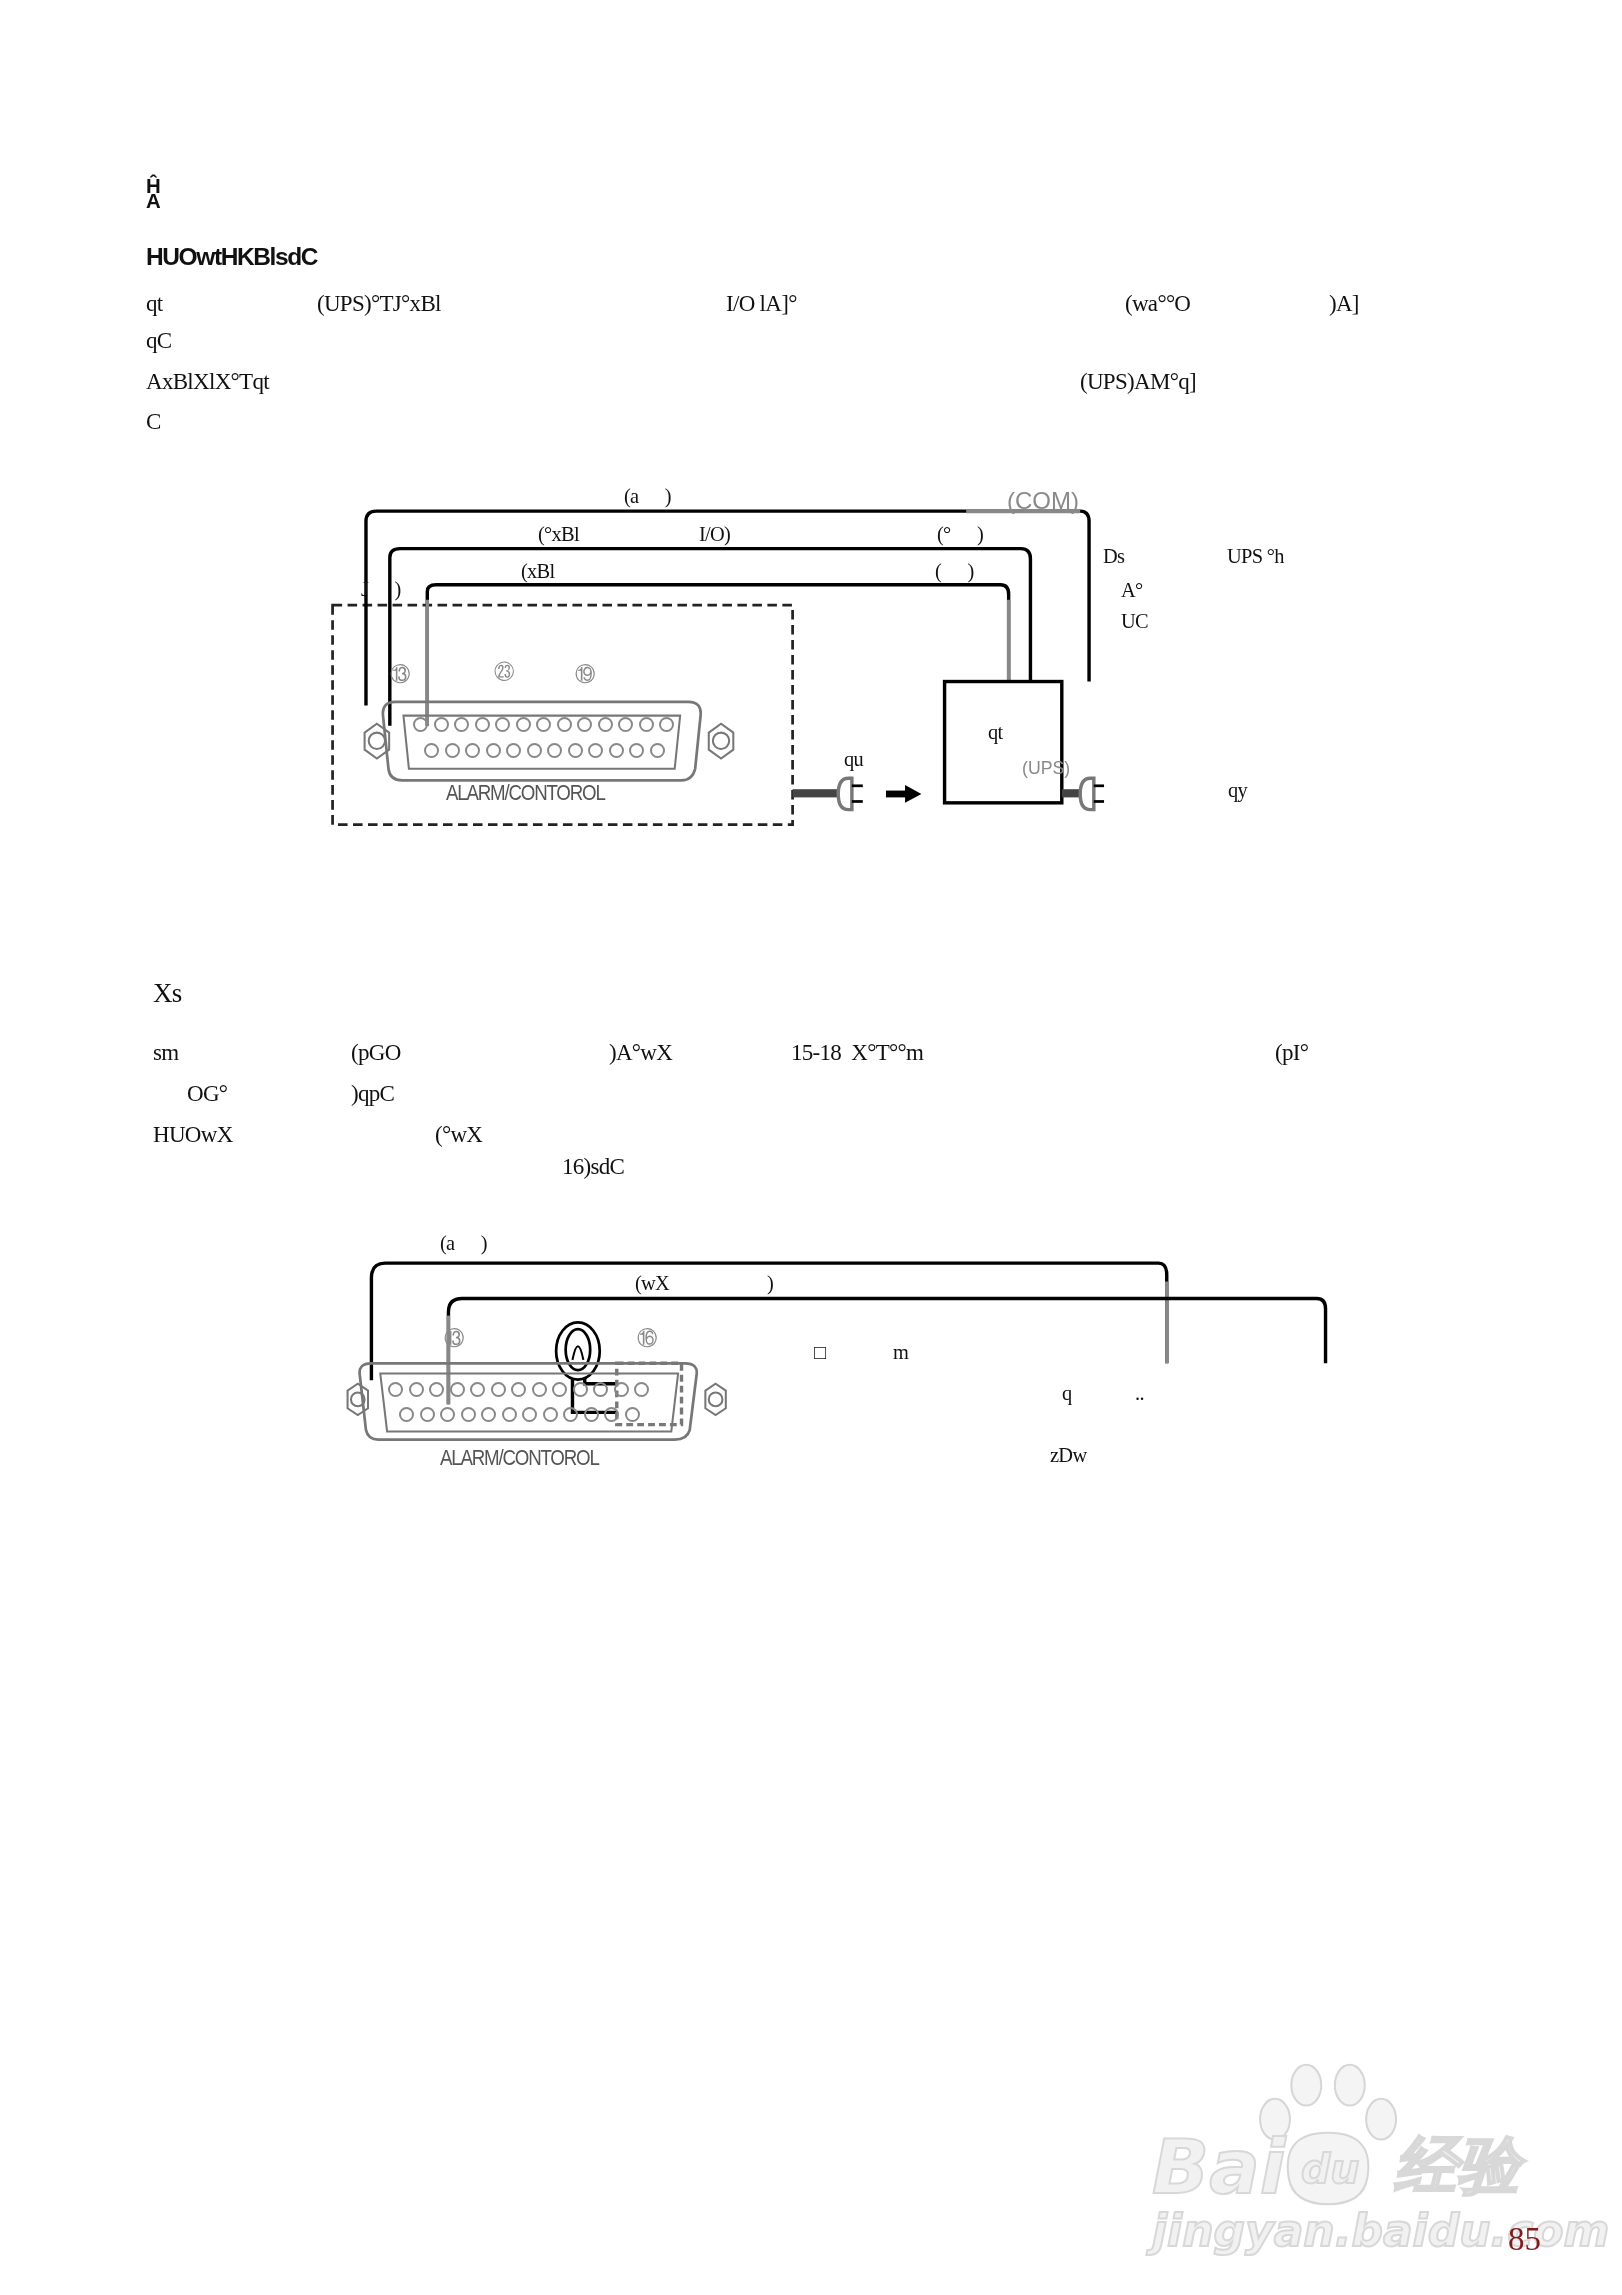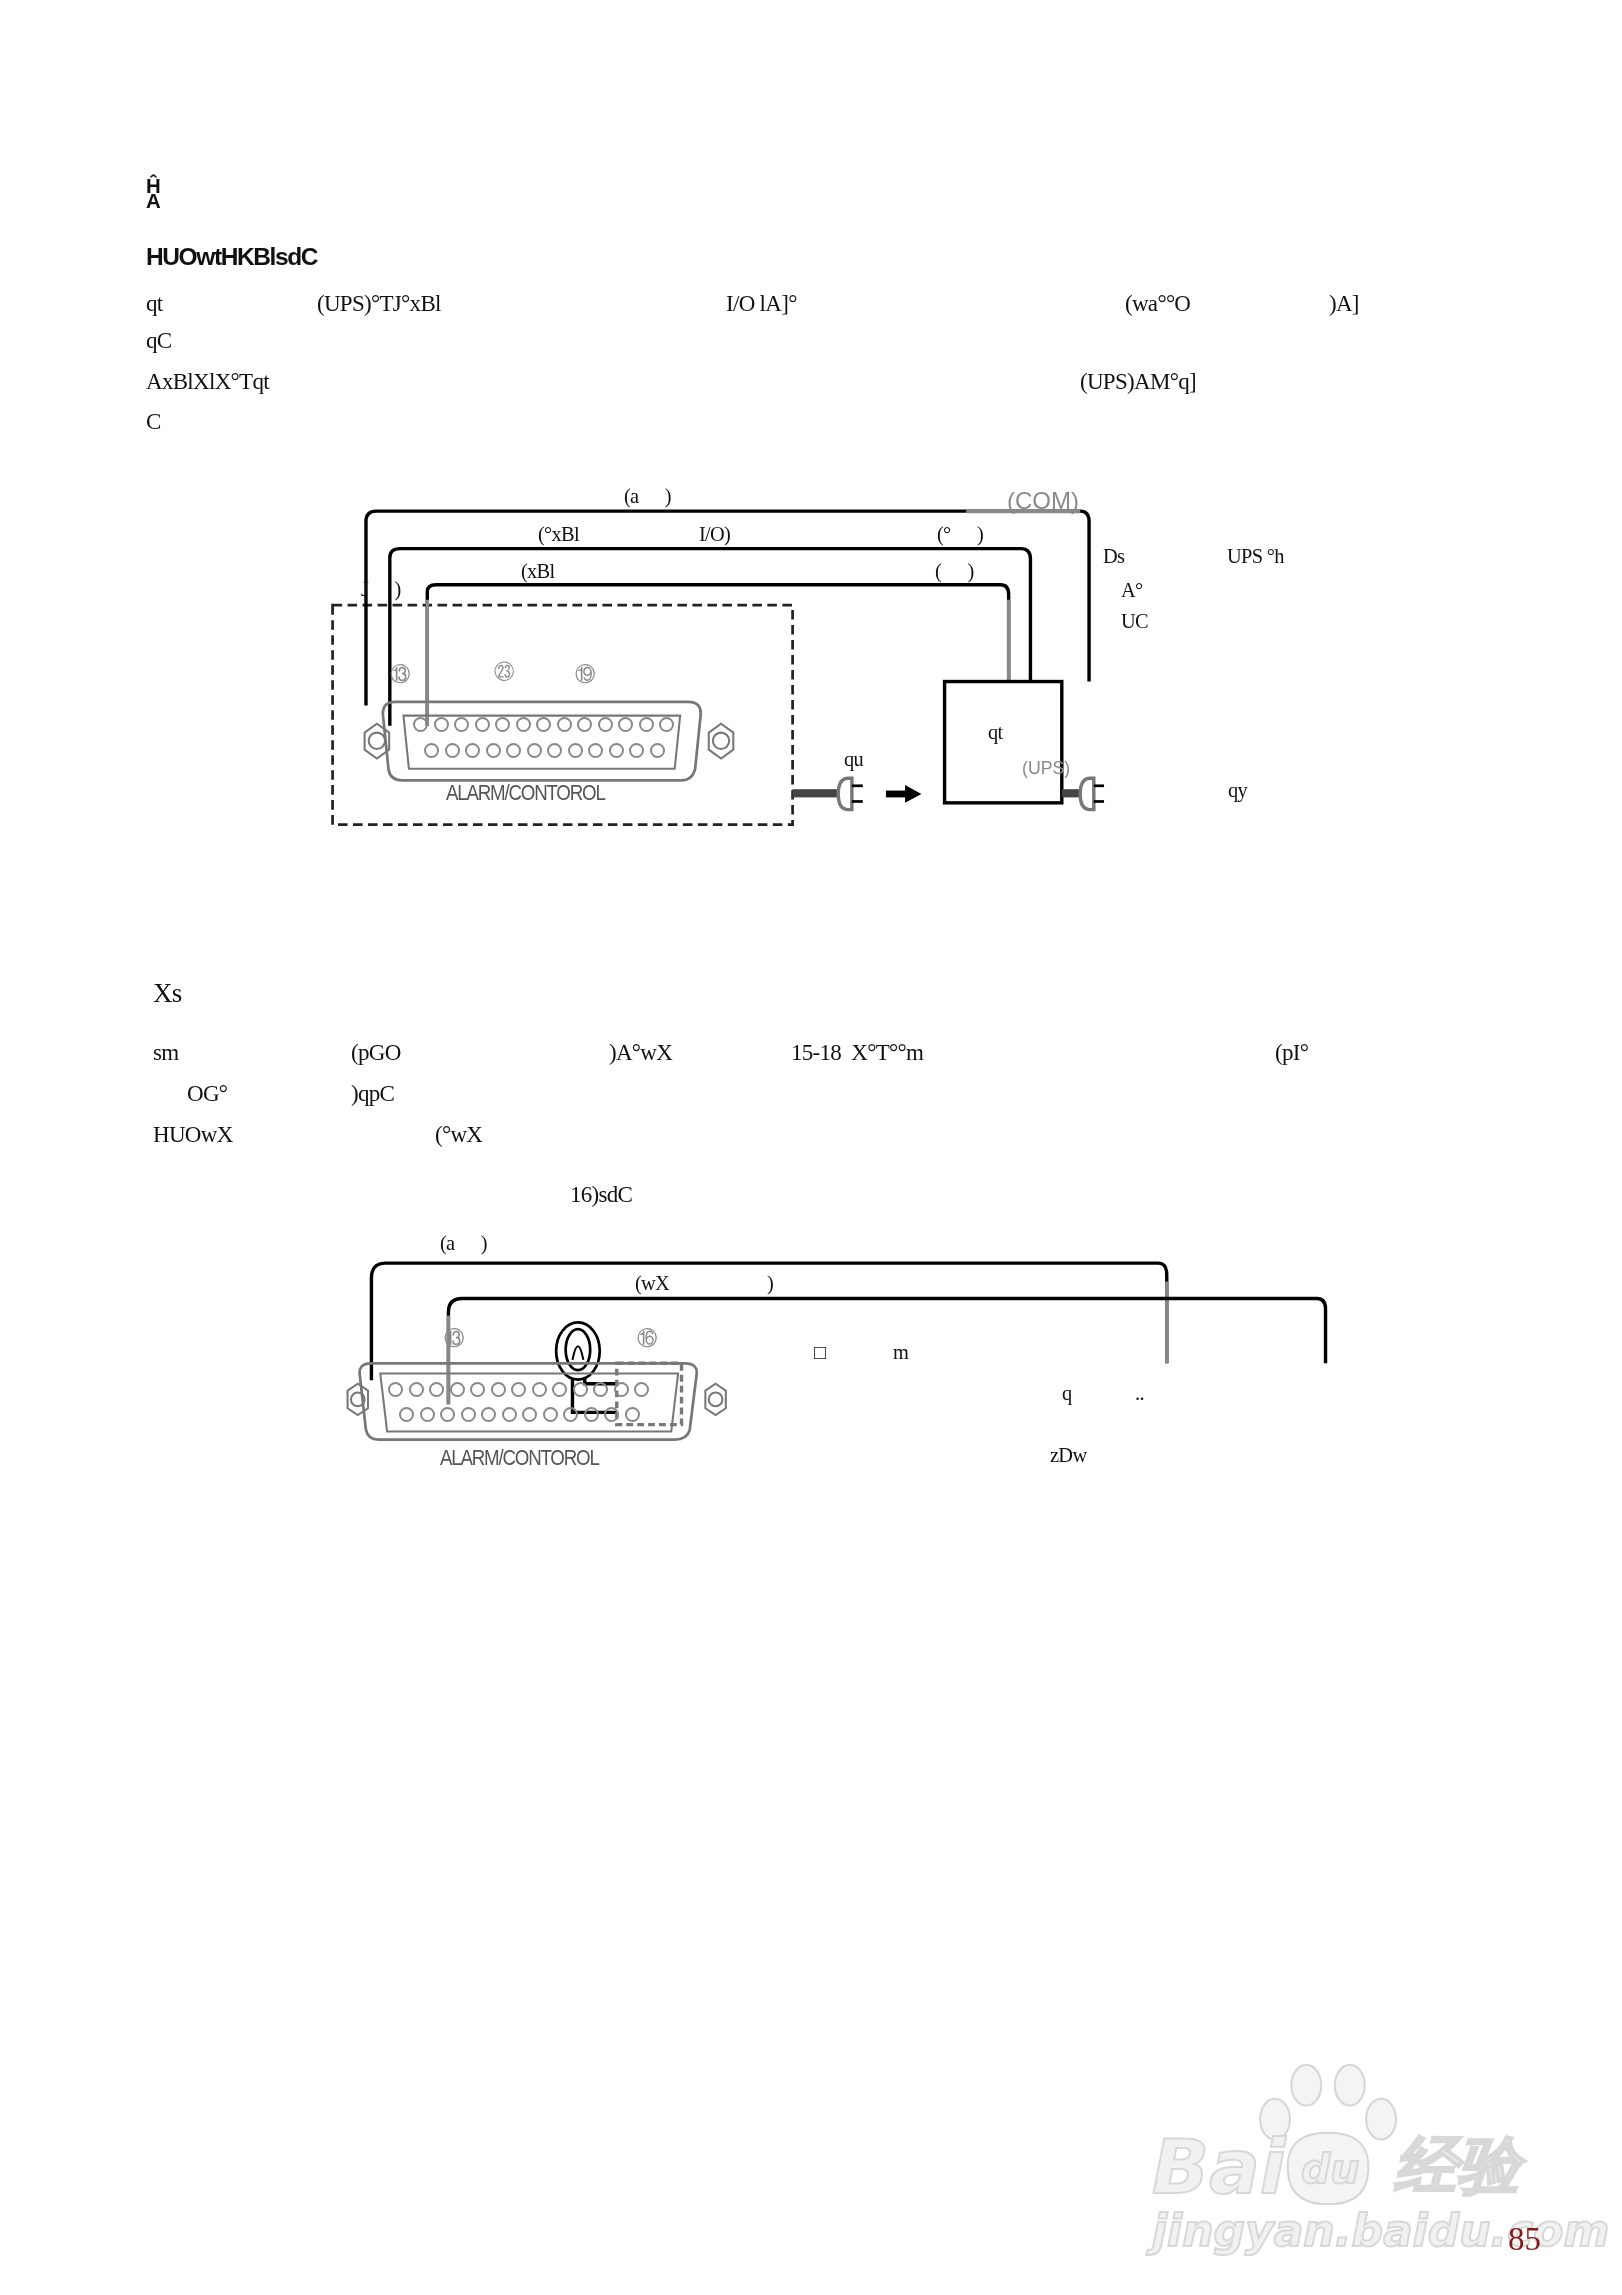--- a/index.html
+++ b/index.html
@@ -117,21 +117,21 @@
 <div class="abs tx" style="left:153px;top:980px;font-size:27px;">Xs</div>
 <div class="abs tx" style="left:153px;top:1039px;">sm</div>
 <div class="abs tx" style="left:351px;top:1039px;">(pGO</div>
 <div class="abs tx" style="left:609px;top:1039px;">)A°wX</div>
 <div class="abs tx" style="left:791px;top:1039px;">15-18  X°T°°m</div>
 <div class="abs tx" style="left:1275px;top:1039px;">(pI°</div>
 <div class="abs tx" style="left:187px;top:1080px;">OG°</div>
 <div class="abs tx" style="left:351px;top:1080px;text-align:right;">)qpC</div>
 <div class="abs tx" style="left:153px;top:1121px;">HUOwX</div>
 <div class="abs tx" style="left:435px;top:1121px;">(°wX</div>
-<div class="abs tx" style="left:562px;top:1181px;margin-left:8px;">16)sdC</div>
+<div class="abs tx" style="left:562px;top:1153px;">16)sdC</div>
 
 <div style="position:absolute;left:0;top:0;width:1622px;height:1568px;">
   <svg width="1622" height="1568" viewBox="0 0 2380 2300">
 
     <path d="M 545 2025 L 545 1875 Q 545 1853 565 1853 L 1700 1853 Q 1712 1853 1712 1870 L 1712 2000" fill="none" stroke="#000" stroke-width="5"></path>
     <path d="M 1712 1880 L 1712 2000" fill="none" stroke="#888" stroke-width="5"></path>
 
     <path d="M 658 2060 L 658 1925 Q 658 1905 678 1905 L 1932 1905 Q 1945 1905 1945 1920 L 1945 2000" fill="none" stroke="#000" stroke-width="5" transform="translate(-0,0)"></path>
     <path d="M 658 2060 L 658 1930" fill="none" stroke="#888" stroke-width="5"></path>
 

